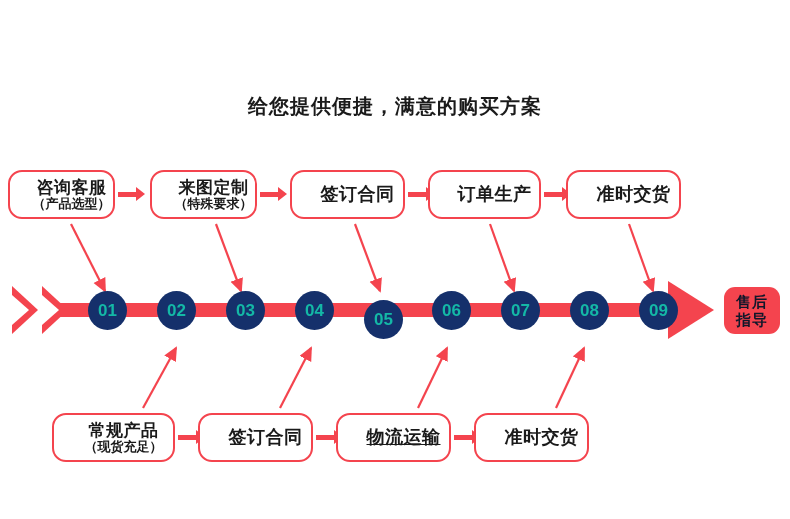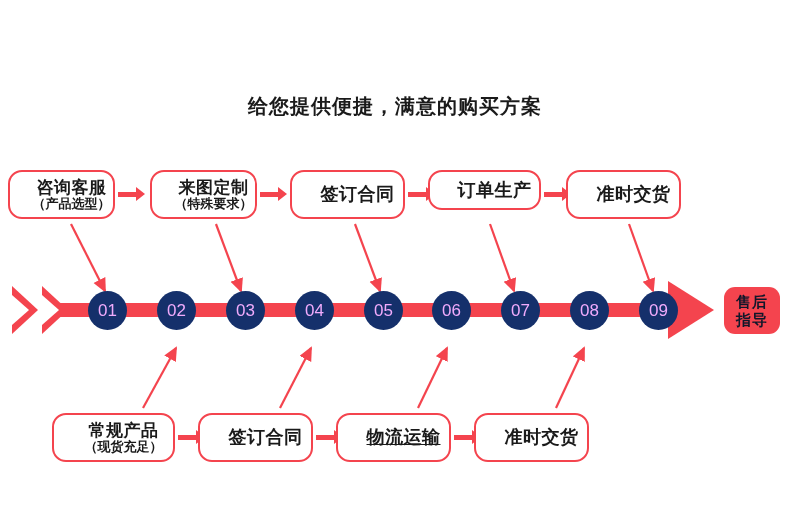--- a/index.html
+++ b/index.html
@@ -141,23 +141,23 @@
     border-left: 46px solid #F4444E;
   }
 
   
   .num-circle {
     position: absolute;
     width: 39px;
     height: 39px;
     border-radius: 50%;
     background: #15306B;
-    color: #f0abfc;
+    color: #14b8a6;
     font-size: 17px;
-    font-weight: normal;
+    font-weight: bold;
     display: flex;
     align-items: center;
     justify-content: center;
     letter-spacing: 0px;
   }
 
   
   .end-badge {
     position: absolute;
     left: 724px;
@@ -234,21 +234,21 @@
   </div>
 
   <div class="step-box single" style="left:290px; top:170px; width:115px; height:49px;">
     <div class="line1">签订合同</div>
   </div>
   <div class="connector" style="left:408px; top:187px; width:27px;">
     <div class="shaft"></div>
     <div class="head"></div>
   </div>
 
-  <div class="step-box single" style="left:428px; top:170px; width:113px; height:40px;">
+  <div class="step-box single" style="left:428px; top:170px; width:113px; height:49px;">
     <div class="line1">订单生产</div>
   </div>
   <div class="connector" style="left:544px; top:187px; width:27px;">
     <div class="shaft"></div>
     <div class="head"></div>
   </div>
 
   <div class="step-box single" style="left:566px; top:170px; width:115px; height:49px;">
     <div class="line1">准时交货</div>
   </div>
@@ -263,21 +263,21 @@
     </div>
   <div class="num-circle" style="left:157px; top:291px;">
       <span>02</span>
     </div>
   <div class="num-circle" style="left:226px; top:291px;">
       <span>03</span>
     </div>
   <div class="num-circle" style="left:295px; top:291px;">
       <span>04</span>
     </div>
-  <div class="num-circle" style="left:364px; top:291px;justify-content:center;">
+  <div class="num-circle" style="left:364px; top:300px;justify-content:center;">
       <span>05</span>
     </div>
   <div class="num-circle" style="left:432px; top:291px;">
       <span>06</span>
     </div>
   <div class="num-circle" style="left:501px; top:291px;">
       <span>07</span>
     </div>
   <div class="num-circle" style="left:570px; top:291px;">
       <span>08</span>

